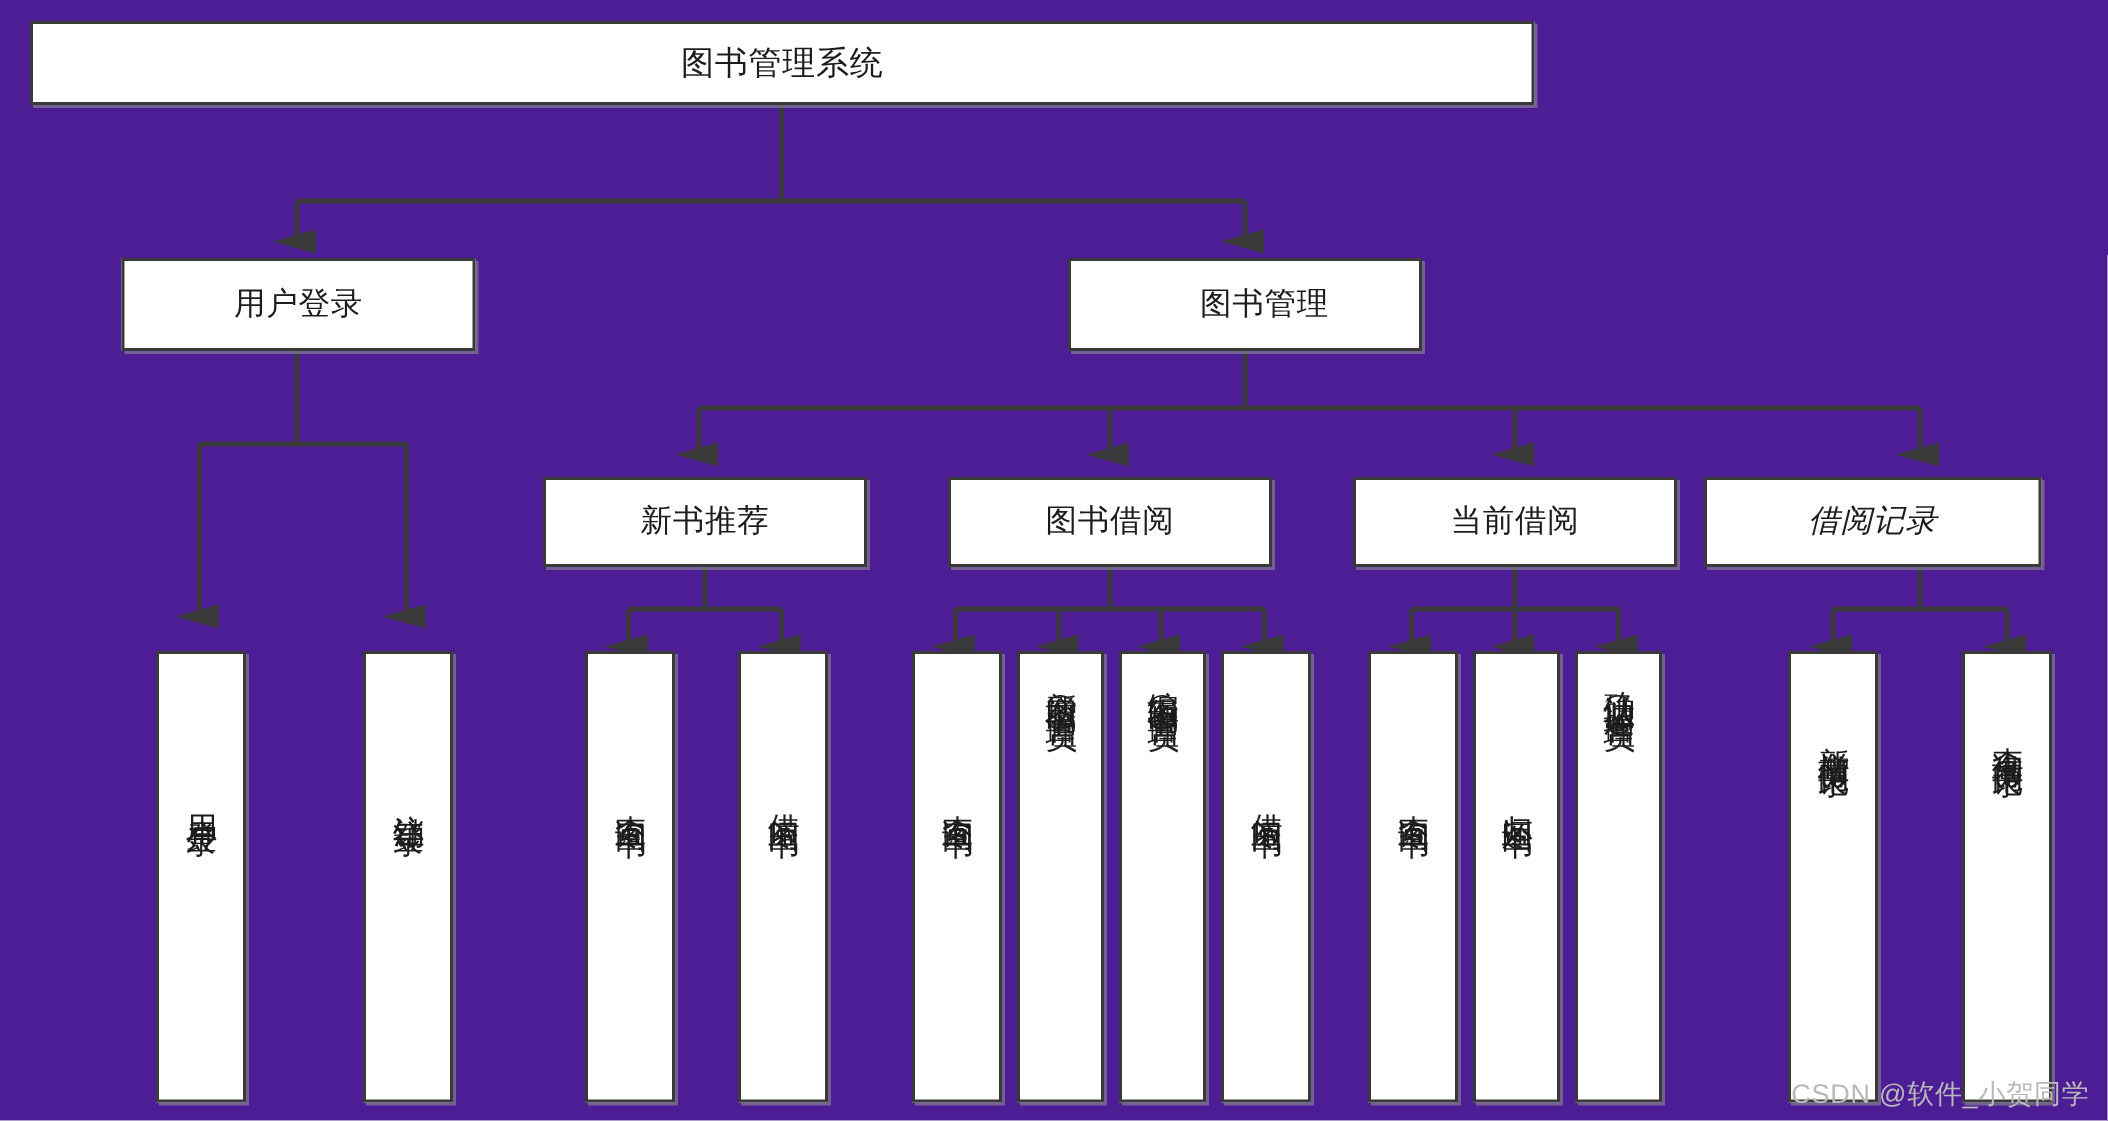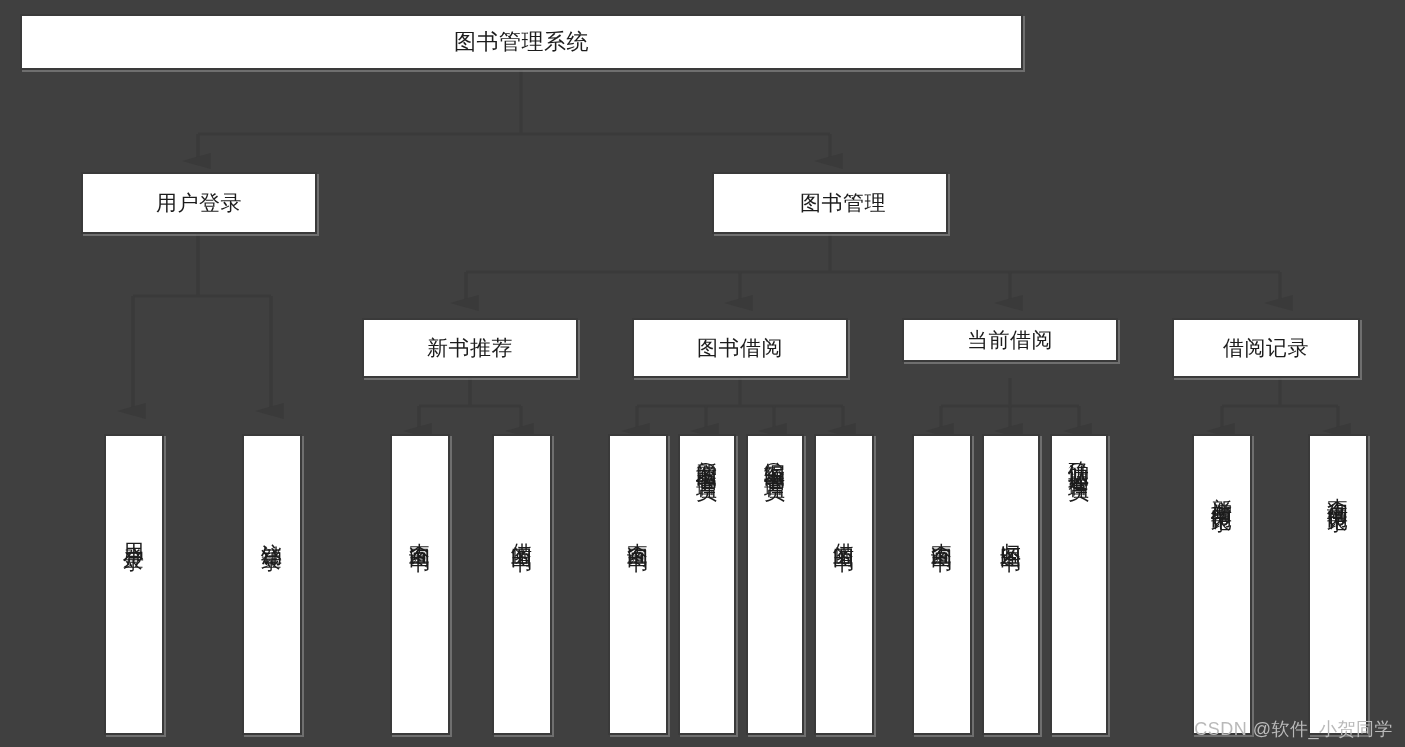--- a/index.html
+++ b/index.html
@@ -7,21 +7,21 @@
     padding: 0;
     background: #ffffff;
   }
   body {
     font-family: "Liberation Sans", "DejaVu Sans", sans-serif;
   }
   #canvas {
     position: relative;
     width: 1405px;
     height: 747px;
-    background: #404040;
+    background: #4c1d95;
     overflow: hidden;
   }
   svg.wires {
     position: absolute;
     left: 0;
     top: 0;
     width: 1405px;
     height: 747px;
     pointer-events: none;
   }
@@ -136,24 +136,24 @@
   <div class="node horiz" style="left:712px; top:172px; width:236px; height:62px;padding-left:26px;">
     <span class="label">图书管理</span>
   </div>
 
   <div class="node horiz" style="left:632px; top:318px; width:216px; height:60px;">
     <span class="label">图书借阅</span>
   </div>
   <div class="node horiz" style="left:362px; top:318px; width:216px; height:60px;">
     <span class="label">新书推荐</span>
   </div>
-  <div class="node horiz" style="left:902px; top:318px; width:216px; height:44px;">
+  <div class="node horiz" style="left:902px; top:318px; width:216px; height:60px;">
     <span class="label">当前借阅</span>
   </div>
-  <div class="node horiz" style="left:1172px; top:318px; width:188px; height:60px;">
+  <div class="node horiz" style="left:1136px; top:318px; width:225px; height:60px;font-style:italic;">
     <span class="label">借阅记录</span>
   </div>
 
   <div class="node vert" style="left:104px; top:434px; width:60px; height:301px; padding-top:90px;">
     <span class="label">用户登录</span>
   </div>
   <div class="node vert" style="left:242px; top:434px; width:60px; height:301px; padding-top:90px;">
     <span class="label">注销登录</span>
   </div>
 

